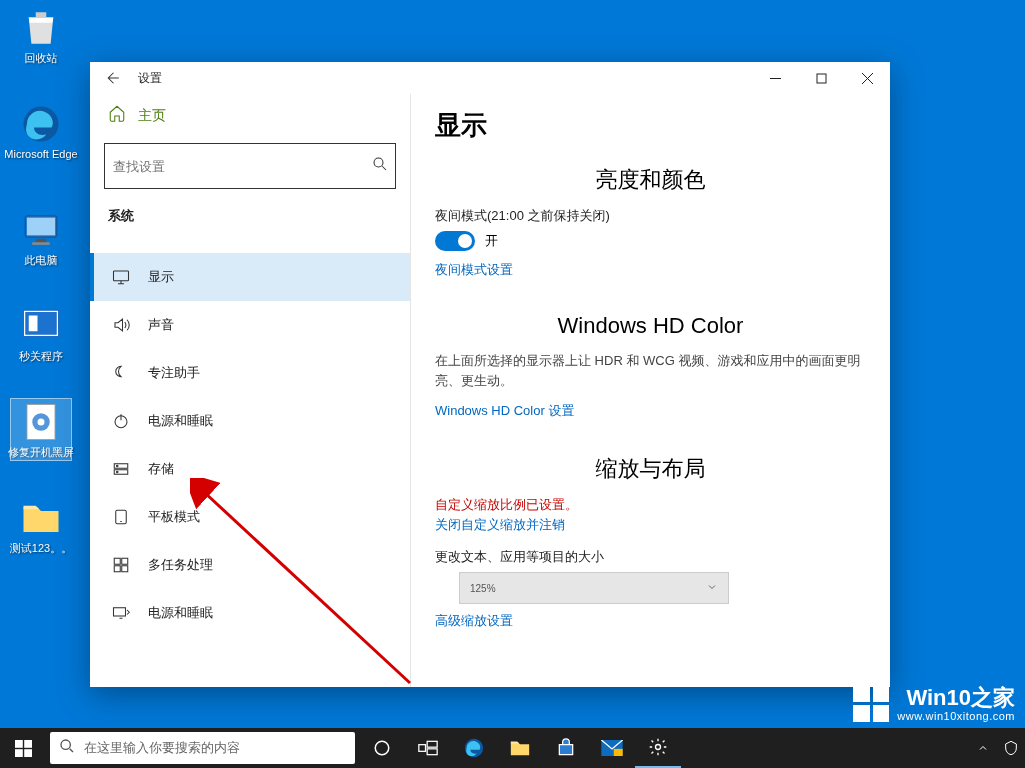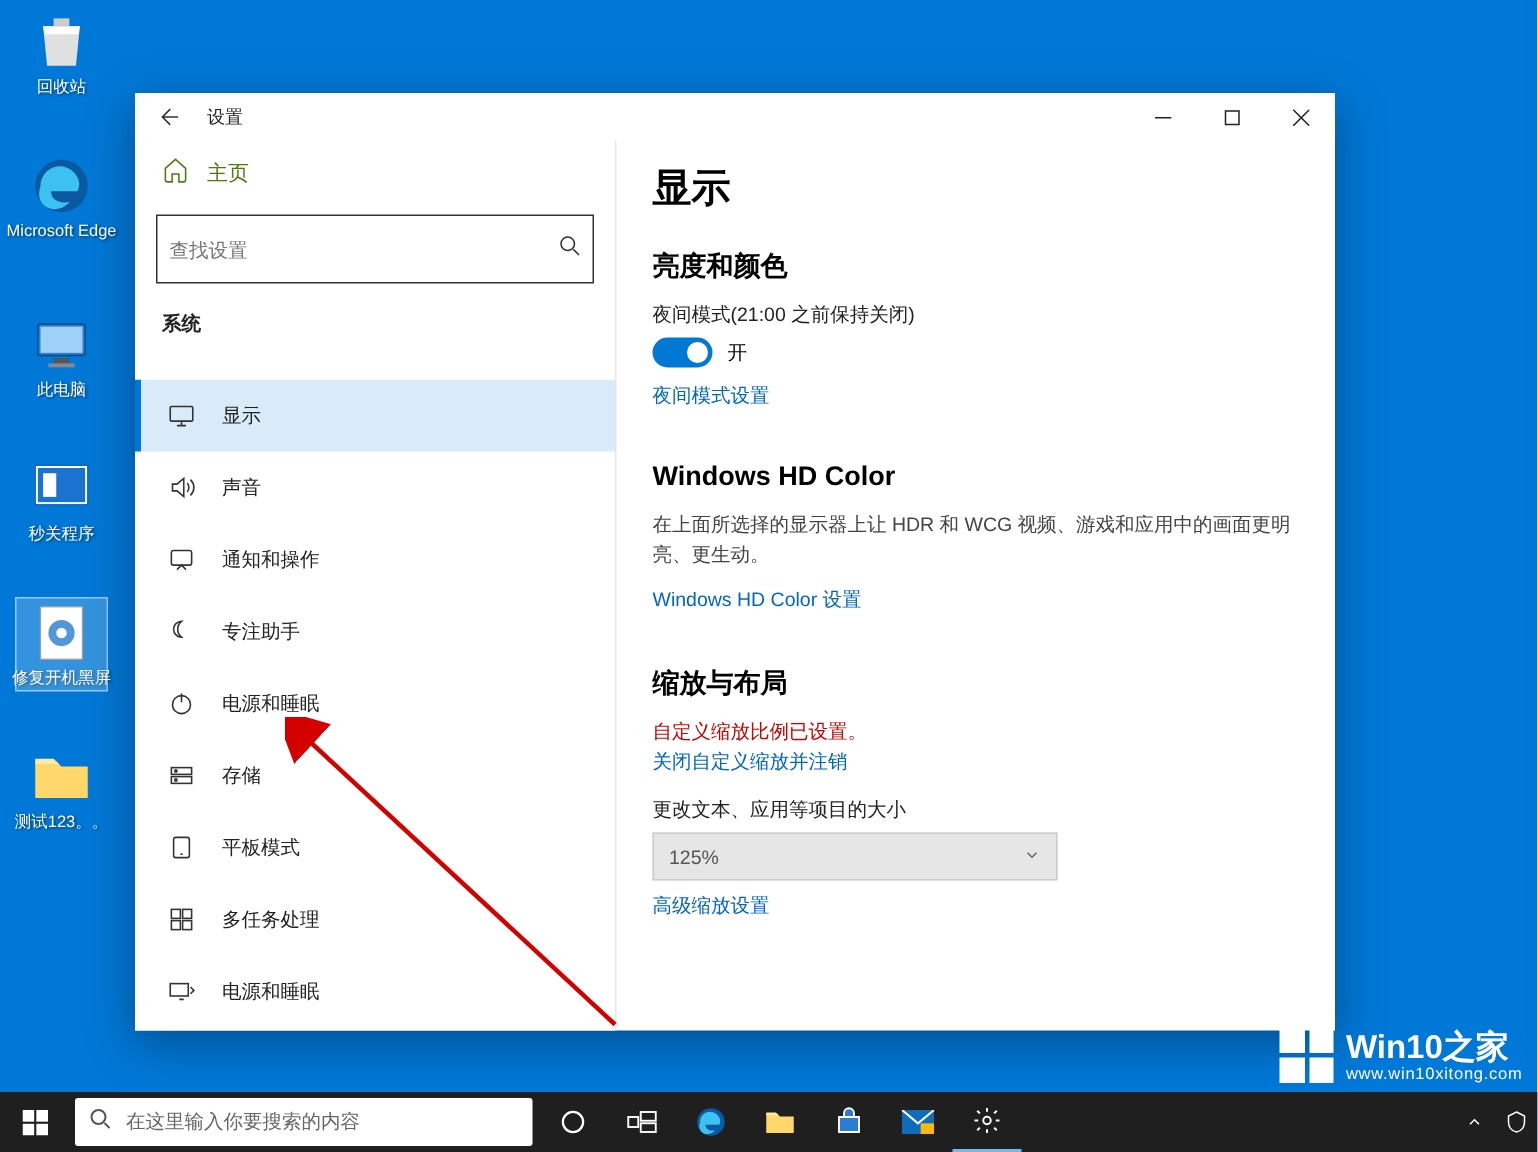--- a/index.html
+++ b/index.html
@@ -25,45 +25,45 @@
 .sidebar .search input { flex:1; border:none; outline:none; font-size:13px; padding:0 8px; background:transparent; }
 .sidebar .search .sicon { width:30px; text-align:center; color:#333; }
 .sidebar .cat { padding: 0 18px 28px; font-size: 13px; font-weight: bold; color:#222; }
 .sidebar .items { flex:1; overflow:auto; }
 .sidebar .item { display:flex; align-items:center; height:48px; padding:0 18px; gap:18px; font-size:13px; cursor:pointer; color:#222; border-left:4px solid transparent; }
 .sidebar .item.active { background:#d9eaf8; border-left-color:#0078d4; }
 .sidebar .item .iicon { width:18px; height:18px; display:flex; align-items:center; justify-content:center; color:#333; }
 
 .content { flex:1; border-left: 1px solid #e5e5e5; padding: 14px 24px; overflow:auto; position:relative; }
 .content h1 { font-size: 26px; font-weight: 600; margin-bottom: 22px; }
-.content h2 { font-size: 18px; font-weight: 700; margin: 18px 0 12px; }
+.content h2 { font-size: 22px; font-weight: 400; margin: 18px 0 12px; text-align: center; }
 .content .lbl-small { font-size: 13px; color:#222; }
 .content .link { color:#0067c0; font-size:13px; cursor:pointer; display:inline-block; margin-top:8px; }
 .content .warn { color:#c50500; font-size:13px; }
 .content .desc { font-size:13px; color:#444; line-height:1.5; margin-bottom:4px; }
 .toggle { display:flex; align-items:center; gap:10px; margin:6px 0 2px; }
 .toggle .sw { width:40px; height:20px; border-radius:10px; background:#0078d4; position:relative; cursor:pointer; }
 .toggle .sw::after { content:""; position:absolute; right:3px; top:3px; width:14px; height:14px; border-radius:50%; background:#fff; }
 .toggle .swl { font-size:13px; }
-.dropdown { width:270px; height:32px; background:#e6e6e6; border:1px solid #ccc; display:flex; align-items:center; justify-content:space-between; padding:0 10px; font-size:13px; cursor:pointer; margin-top:6px; color:#555; }
+.dropdown { width:270px; height:32px; background:#e6e6e6; border:1px solid #ccc; display:flex; align-items:center; justify-content:space-between; padding:0 10px; font-size:10px; cursor:pointer; margin-top:6px; color:#555;margin-left:24px; }
 
 .taskbar { position:absolute; left:0; right:0; bottom:0; height:40px; background:#1f1f1f; display:flex; align-items:center; color:#fff; }
 .taskbar .tbtn { width:46px; height:40px; display:flex; align-items:center; justify-content:center; cursor:pointer; }
 .taskbar .search { flex: 0 0 305px; height:32px; margin:0 4px; background:#fff; color:#666; display:flex; align-items:center; border-radius:2px; }
 .taskbar .search .sic { width:34px; text-align:center; color:#555; }
 .taskbar .search .stxt { font-size:13px; }
 .taskbar .tray { margin-left:auto; display:flex; align-items:center; gap:0; }
 .taskbar .tray .ti { width:28px; height:40px; display:flex; align-items:center; justify-content:center; font-size:14px; cursor:pointer; }
 .taskbar .active-ind { border-bottom: 2px solid #76b9ed; }
 
 .watermark { position:absolute; right:10px; bottom:46px; display:flex; align-items:center; gap:8px; color:#fff; }
 .watermark .wlogo { width:36px; height:36px; display:grid; grid-template-columns:1fr 1fr; grid-template-rows:1fr 1fr; gap:3px; }
 .watermark .wlogo div { background:#fff; }
 .watermark .wt { display:flex; flex-direction:column; line-height:1.1; }
-.watermark .wt .big { font-size:22px; font-weight:600; }
+.watermark .wt .big { font-size:22px; font-weight:600;text-align:right; }
 .watermark .wt .sm { font-size:11px; letter-spacing:.5px; }
 
 .arrow-annot { position:absolute; pointer-events:none; }
 svg.icn { width:18px; height:18px; fill:none; stroke:currentColor; stroke-width:1.4; }
 </style>
 </head>
 <body>
 
 <div class="desktop">
 
@@ -179,29 +179,20 @@
               </span>
             <span>显示</span>
           </div>
           <div class="item">
             <span class="iicon">
                 <svg class="icn" viewBox="0 0 24 24">
                   <path d="M4 9v6h4l6 5V4l-6 5H4zM17 8c2 2 2 6 0 8M20 5c4 4 4 10 0 14"></path>
                 </svg>
               </span>
             <span>声音</span>
-          </div>
-          <div class="item">
-            <span class="iicon">
-                <svg class="icn" viewBox="0 0 24 24">
-                  <rect x="3" y="4" width="18" height="13" rx="2"></rect>
-                  <path d="M8 21l4-4 4 4"></path>
-                </svg>
-              </span>
-            <span>通知和操作</span>
           </div>
           <div class="item">
             <span class="iicon">
                 <svg class="icn" viewBox="0 0 24 24">
                   <path d="M12 3a7 7 0 0 0 0 14 9 9 0 0 1 0-14z"></path>
                 </svg>
               </span>
             <span>专注助手</span>
           </div>
           <div class="item">

